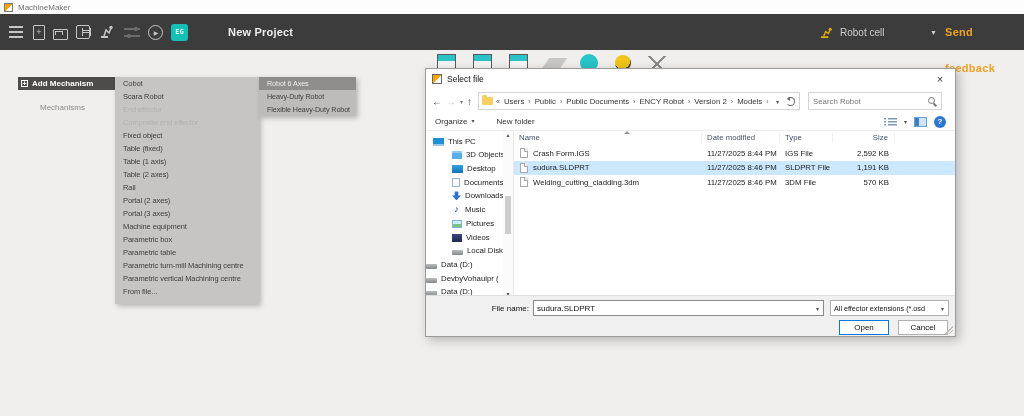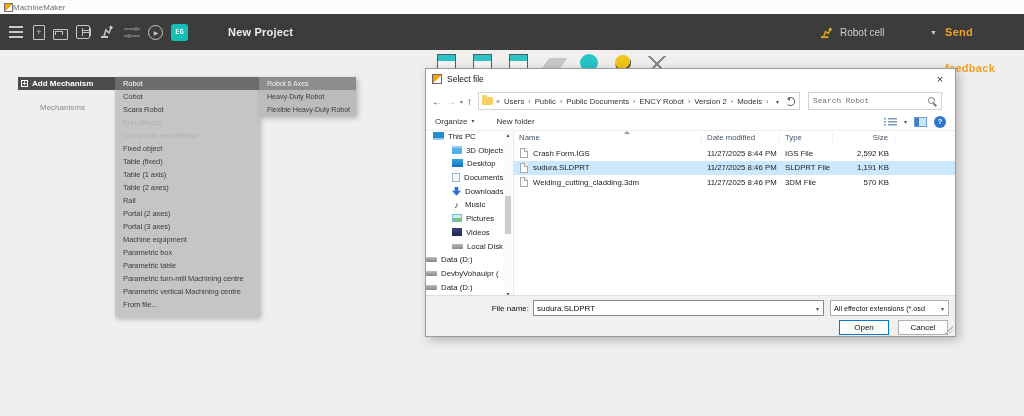--- a/index.html
+++ b/index.html
@@ -2,21 +2,21 @@
 <html><head>
 <meta charset="utf-8">
 <style>
   *{box-sizing:border-box;margin:0;padding:0}
   html,body{width:1024px;height:416px;overflow:hidden;background:#f0efee;
     font-family:"Liberation Sans","DejaVu Sans",sans-serif}
   #stage{position:relative;width:1024px;height:416px;background:#f0efee}
 
   
   .titlebar{position:absolute;left:0;top:0;width:1024px;height:14px;background:#fdfdfd;
-    display:flex;align-items:center;padding-left:4px}
+    display:flex;align-items:center;gap:5px;padding-left:4px}
   .app-logo{width:9px;height:9px;border:1px solid #777;
     background:linear-gradient(135deg,#f7a600 52%,#fff 52%)}
   .titlebar-text{font-size:8px;color:#6f6f6f}
 
   
   .toolbar{position:absolute;left:0;top:14px;width:1024px;height:36px;background:#3d3c3c}
   .tb-icons{position:absolute;left:7px;top:0;height:36px;display:flex;align-items:center;gap:8px}
   .tb-icon{width:18px;height:18px;display:flex;align-items:center;justify-content:center;
     color:#c7c6c5;position:relative;flex:0 0 auto}
   .i-menu::before{content:"";width:14px;height:2px;background:currentColor;
@@ -106,21 +106,21 @@
     white-space:nowrap;overflow:hidden;flex:1}
   .crumb-sep{color:#666;font-size:7px}
   .addr-caret{font-size:6px;color:#555;padding:0 2px}
   .addr-refresh{width:9px;height:9px;border:1px solid #666;border-radius:50%;
     border-left-color:transparent;position:relative;margin:0 4px 0 2px;flex:0 0 auto}
   .addr-refresh::after{content:"";position:absolute;left:-2px;top:-1px;
     border:2px solid transparent;border-right:3px solid #666}
   .search{width:134px;height:18px;border:1px solid #d4d4d4;background:#fff;display:flex;
     align-items:center;margin-left:4px}
   .search-input{border:0;outline:0;flex:1;min-width:0;font-size:7.8px;color:#666;
-    padding:0 4px;font-family:Liberation Mono, monospace;background:transparent}
+    padding:0 4px;font-family:Liberation Sans, sans-serif;background:transparent}
   .mag-icon{width:12px;height:12px;position:relative;margin-right:3px;flex:0 0 auto}
   .mag-icon::before{content:"";position:absolute;left:2px;top:2px;width:5px;height:5px;
     border:1px solid #777;border-radius:50%}
   .mag-icon::after{content:"";position:absolute;left:8px;top:8px;width:1.5px;height:4px;
     background:#777;transform:rotate(-45deg)}
 
   .dlg-cmdbar{height:18px;display:flex;align-items:center;padding:0 9px;
     border-bottom:1px solid #ececec;font-size:8px;color:#333}
   .organize{display:flex;gap:4px}
   .sm-caret{font-size:6px;color:#555}
@@ -135,21 +135,21 @@
     linear-gradient(#7a9ab8,#7a9ab8) 0 7px/2px 1.5px no-repeat}
   .preview-pane-icon{width:13px;height:10px;border:1px solid #6a9fd8;
     background:linear-gradient(90deg,#3c7fc1 35%,#cfe4f7 35%)}
   .help-icon{width:12px;height:12px;border-radius:50%;background:#2e77d0;color:#fff;
     font-size:8px;font-weight:bold;display:flex;align-items:center;justify-content:center}
   .help-icon::before{content:"?"}
 
   .dlg-body{position:absolute;left:0;top:62px;width:529px;height:166px;display:flex;background:#fff}
   .sidebar{width:88px;border-right:1px solid #e9e9e9;position:relative;overflow:hidden}
   .side-list{position:absolute;left:0;top:1px;right:10px}
-  .side-item{height:13.7px;display:flex;align-items:flex-start;gap:4px;padding-left:7px;
+  .side-item{height:13.7px;display:flex;align-items:flex-end;gap:4px;padding-left:7px;
     font-size:7.8px;color:#222;white-space:nowrap;overflow:hidden}
   .side-item.indent1{padding-left:26px}
   .side-item.indent2{padding-left:0}
   .si{flex:0 0 auto;display:inline-block}
   .si-pc{width:11px;height:8px;background:#1e8fd5;border-bottom:2px solid #9dc7e8}
   .si-obj{width:10px;height:8px;background:#58aee6;border-top:2px solid #8ecbf2}
   .si-desktop{width:11px;height:8px;background:linear-gradient(#35a3e3,#1173b8)}
   .si-doc{width:8px;height:9px;background:#fdfdfd;border:1px solid #98b5cf}
   .si-down{width:9px;height:9px;background:#2b71d9;
     clip-path:polygon(30% 0,70% 0,70% 45%,100% 45%,50% 100%,0 45%,30% 45%)}
@@ -244,21 +244,20 @@
     <span class="send-feedback">Send feedback</span>
   </div>
 
   <div class="add-mech">
     <span class="plus-box"></span>
     <span>Add Mechanism</span>
   </div>
   <div class="mechanisms-label">Mechanisms</div>
 
   <div class="mech-menu">
-      <div class="menu-item selected">Robot</div>
       <div class="menu-item">Cobot</div>
       <div class="menu-item">Scara Robot</div>
       <div class="menu-item disabled">End effector</div>
       <div class="menu-item disabled">Composite end effector</div>
       <div class="menu-item">Fixed object</div>
       <div class="menu-item">Table (fixed)</div>
       <div class="menu-item">Table (1 axis)</div>
       <div class="menu-item">Table (2 axes)</div>
       <div class="menu-item">Rail</div>
       <div class="menu-item">Portal (2 axes)</div>

